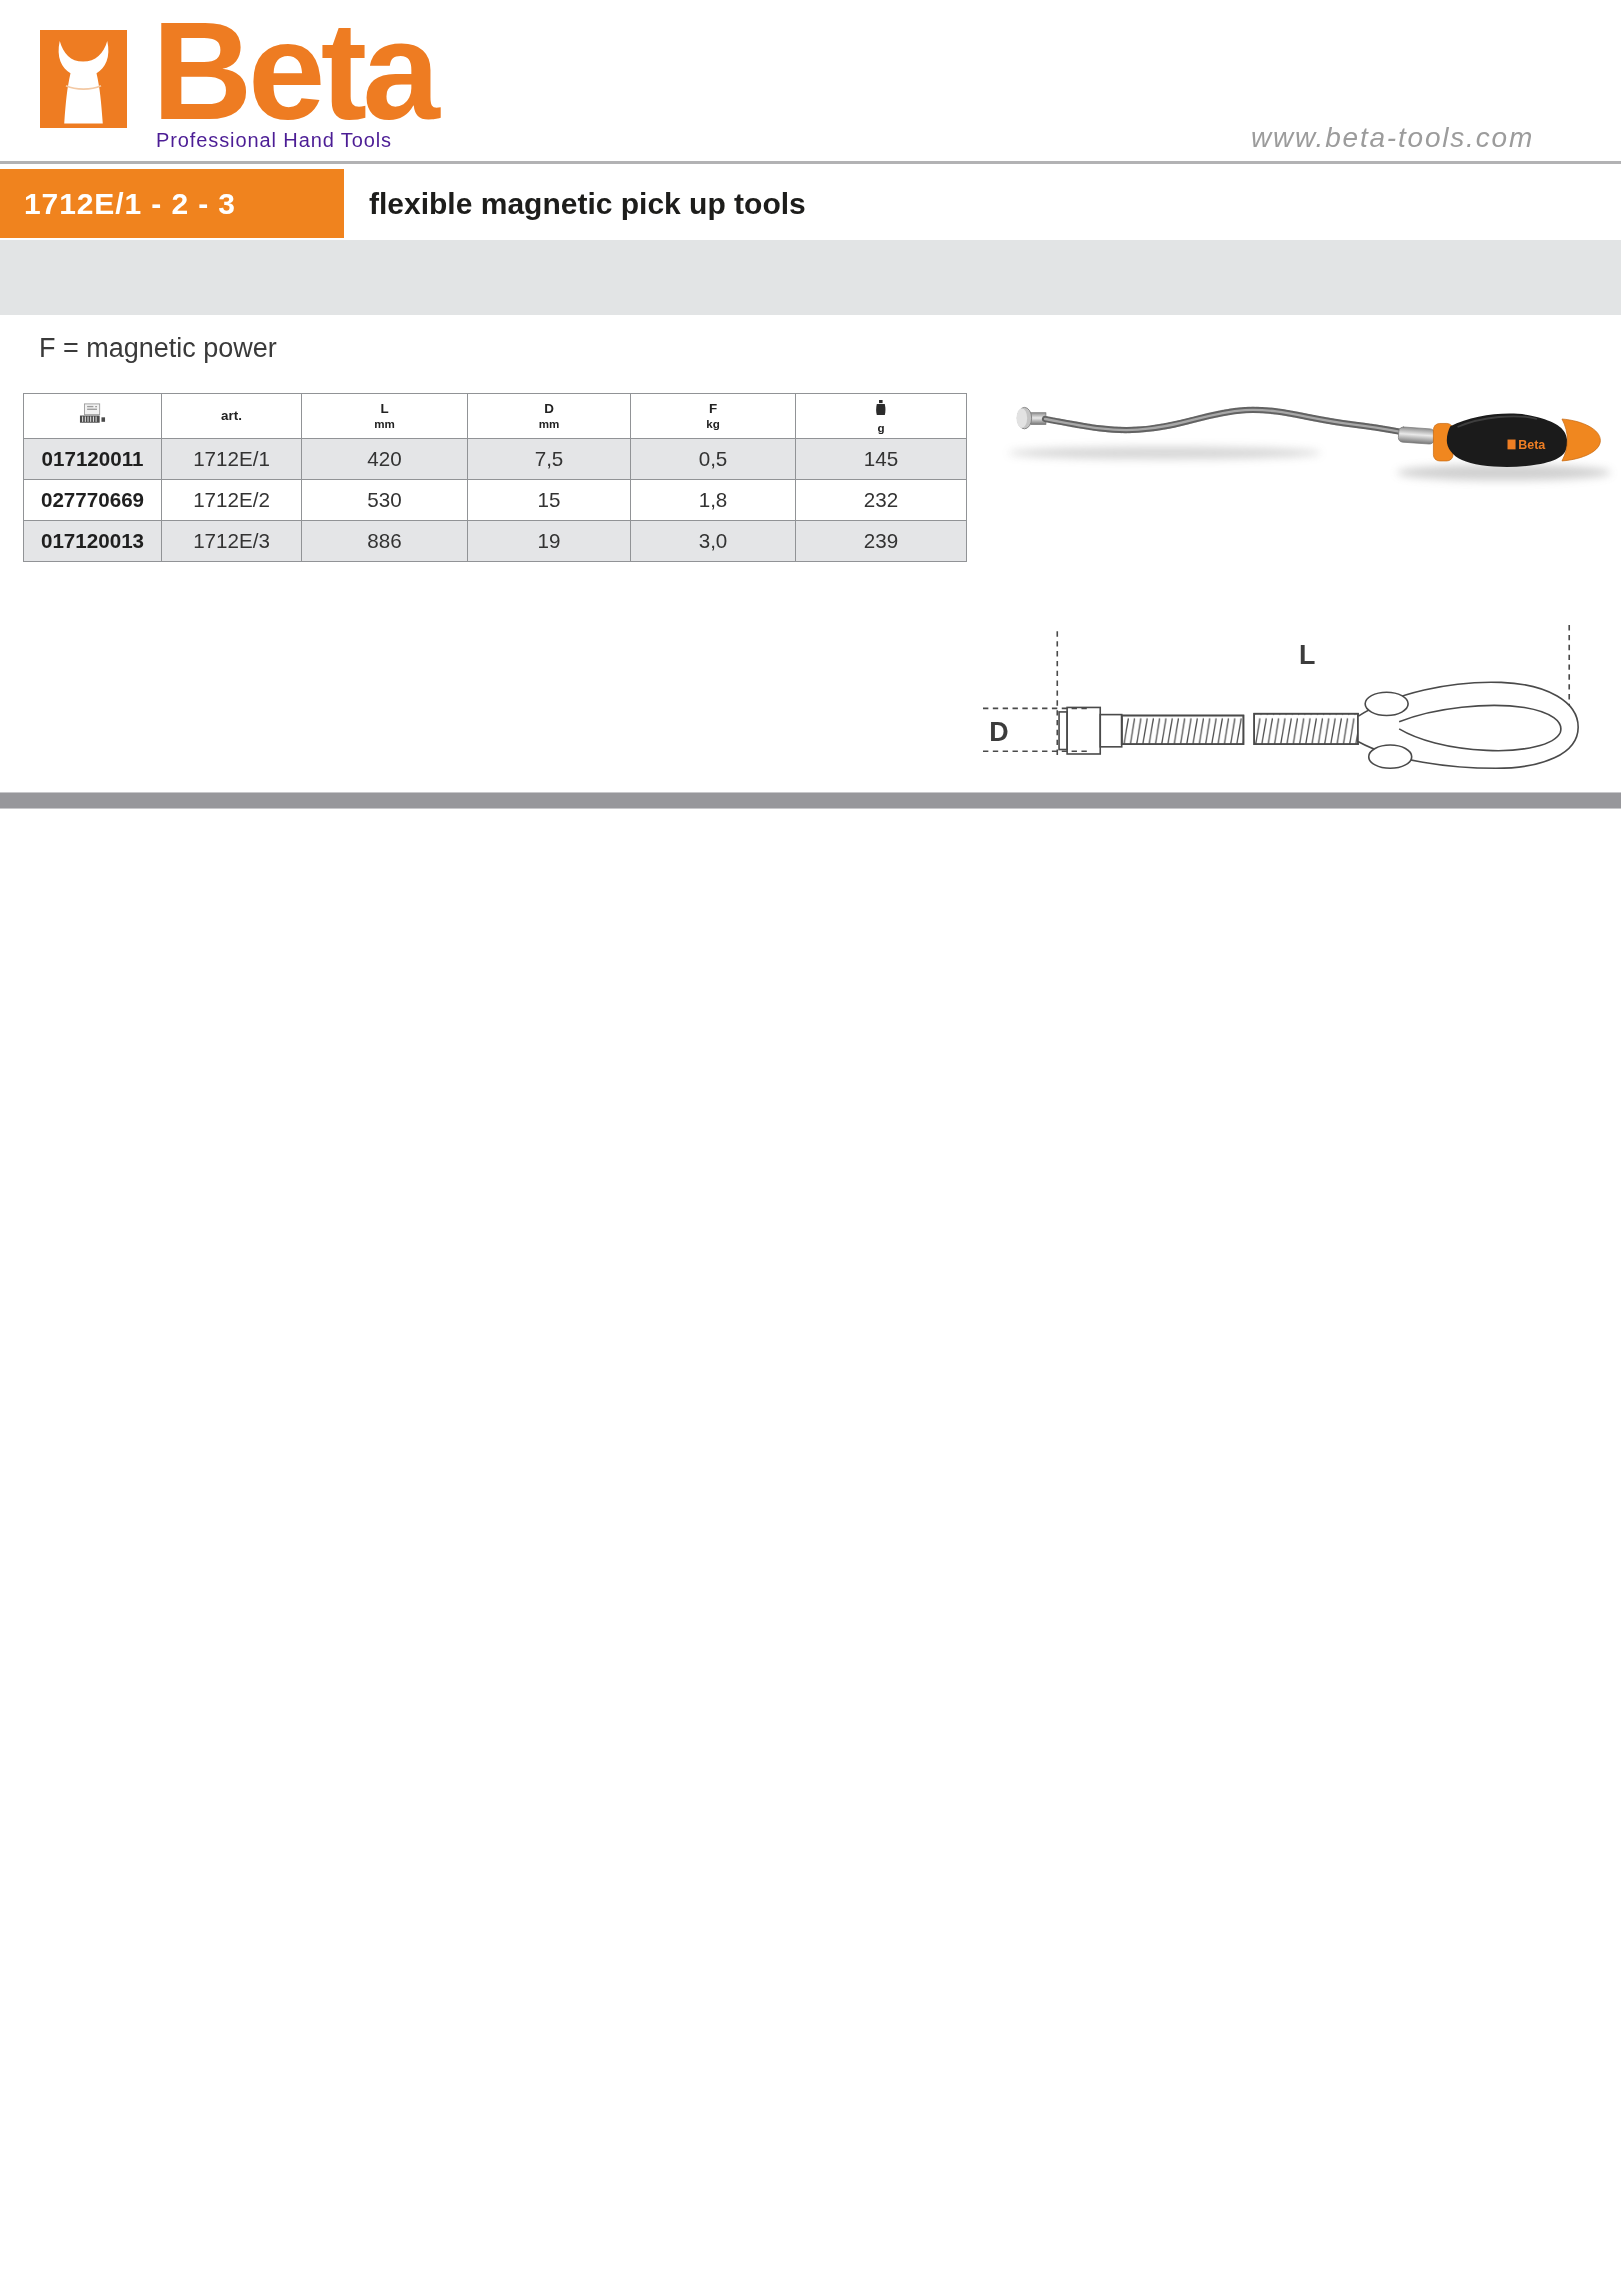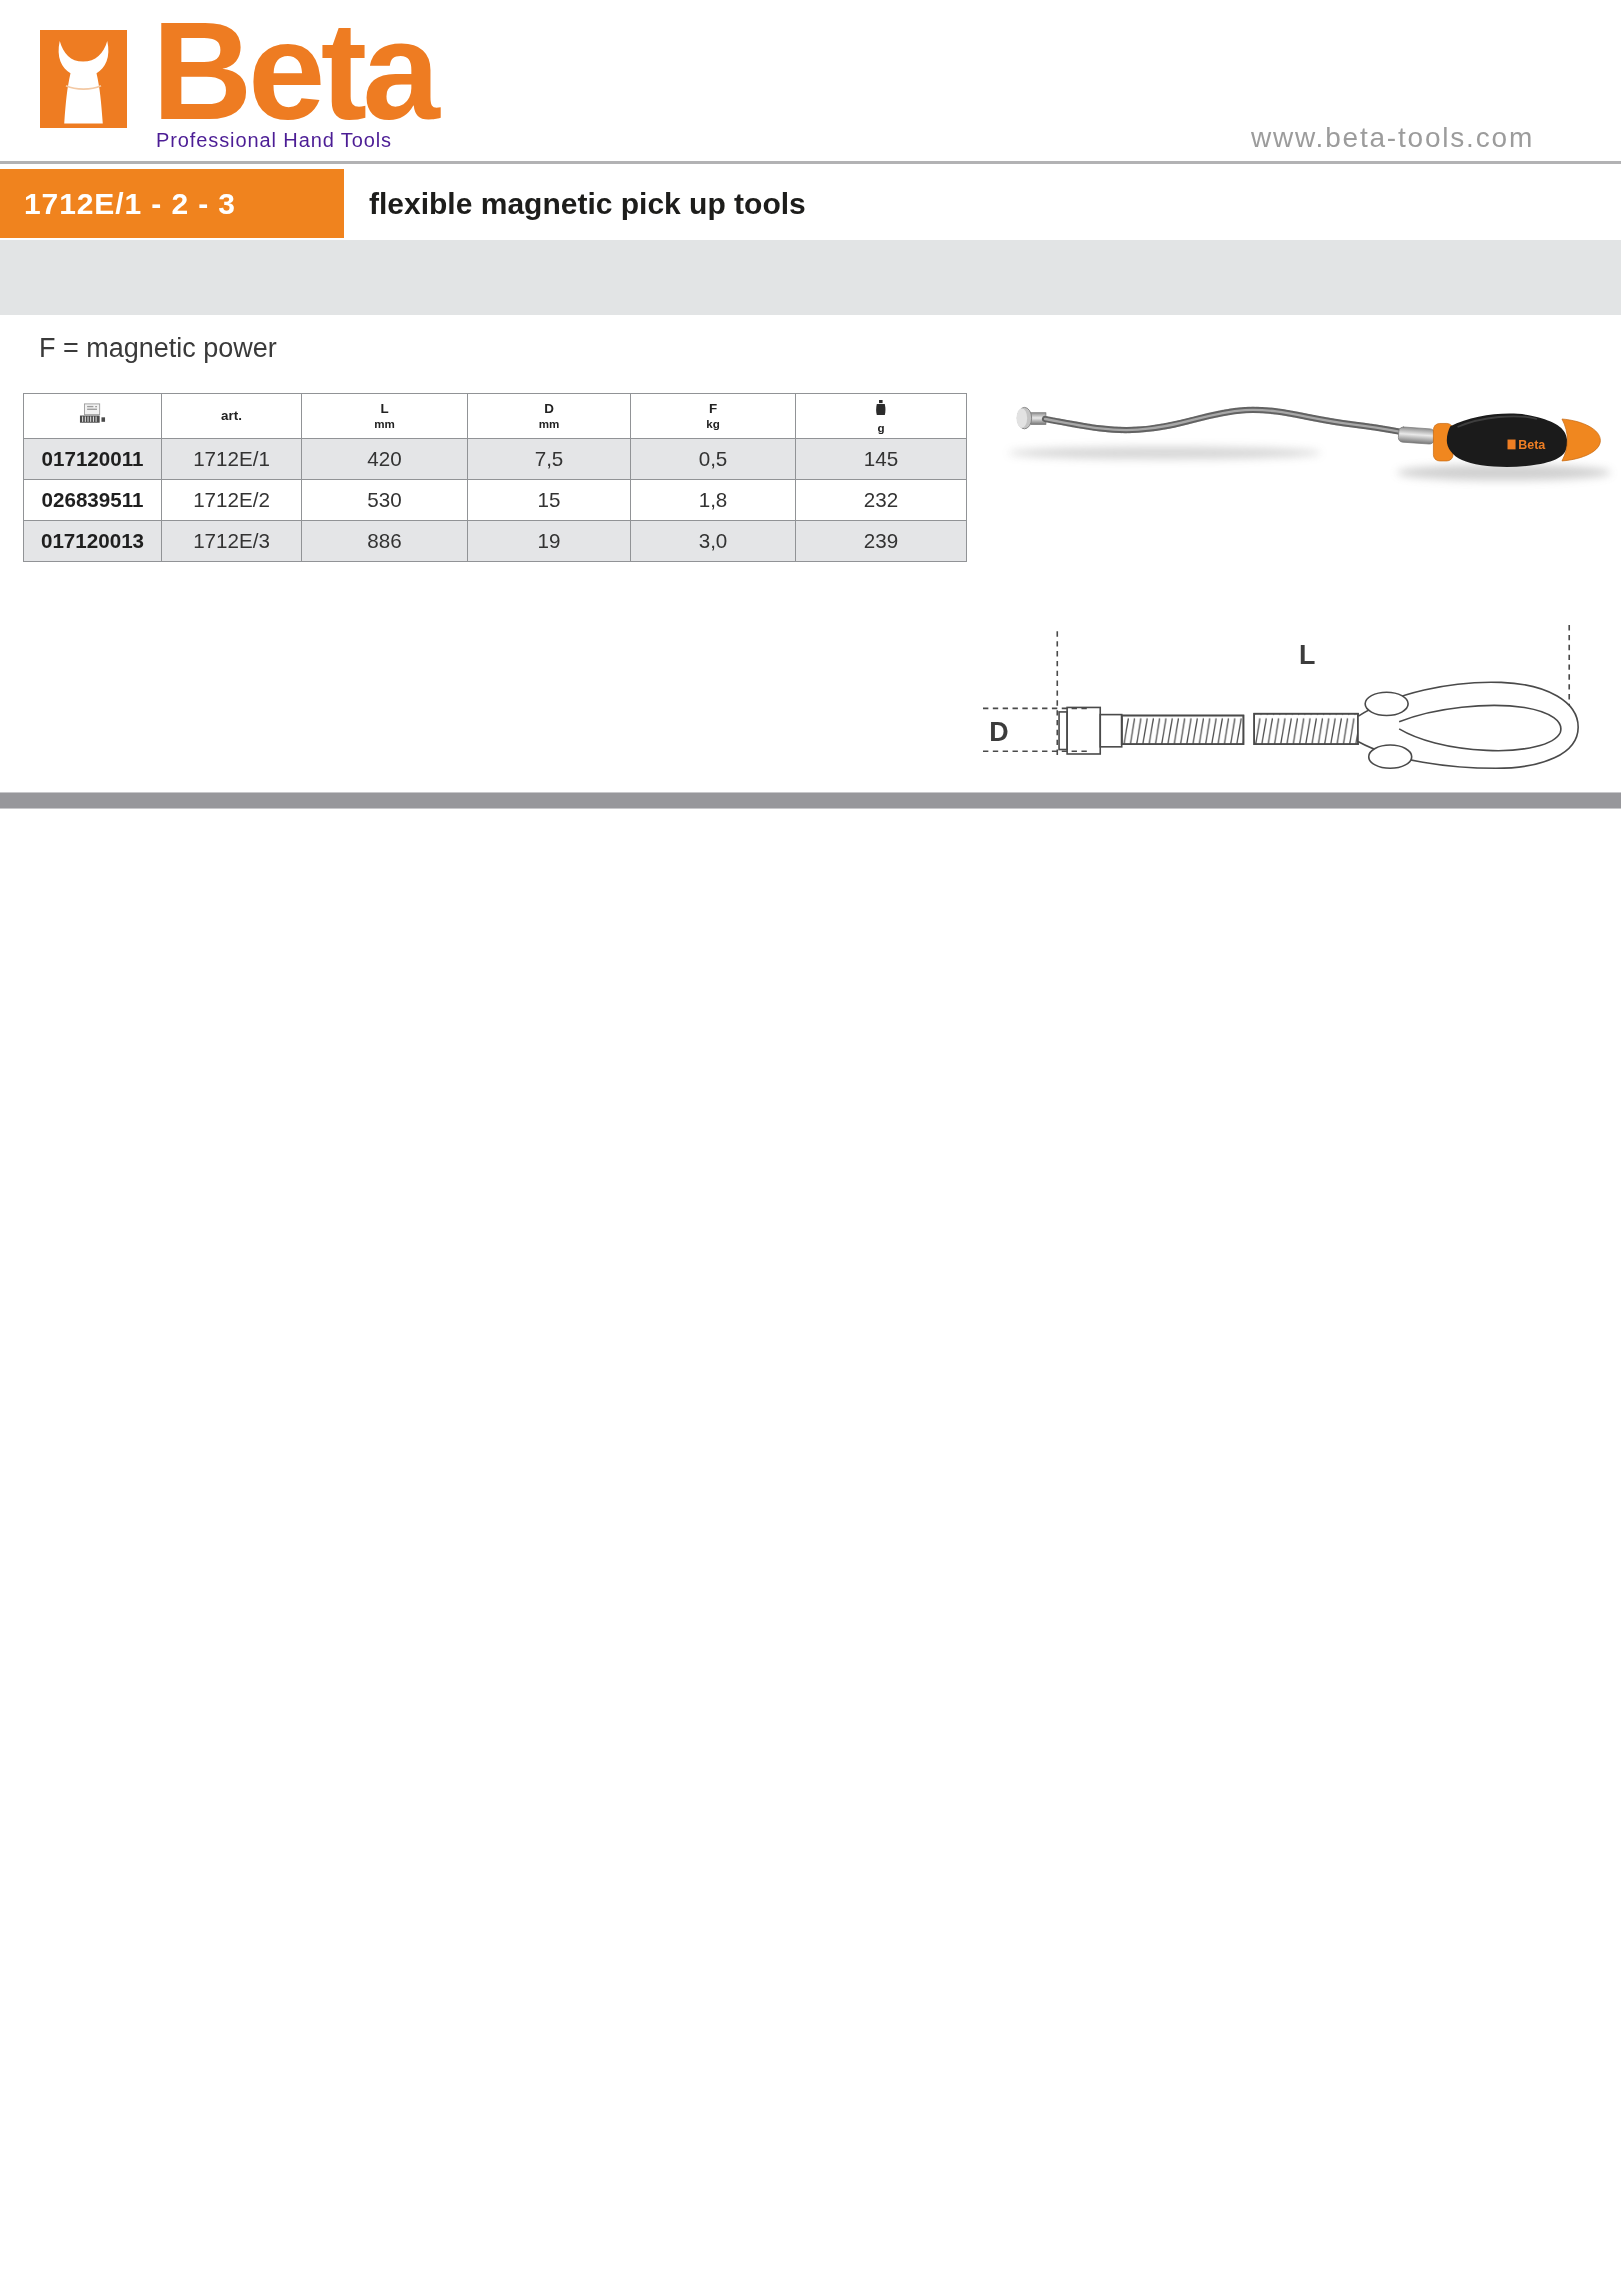--- a/index.html
+++ b/index.html
@@ -4,21 +4,21 @@
 <style>
   html,body{margin:0;padding:0;background:#fff;}
   body{font-family:"Liberation Sans", sans-serif;}
   #page{position:relative;width:1622px;height:2293px;background:#ffffff;overflow:hidden;}
 
   
   .logo-square{position:absolute;left:40px;top:29.6px;width:87px;height:98px;background:#ee7c22;}
   .brand{position:absolute;left:152px;top:0.9px;font-size:139px;line-height:139px;font-weight:bold;
          color:#ee7c22;letter-spacing:-4.5px;}
   .tagline{position:absolute;left:156px;top:129px;font-size:20px;color:#4c1d95;letter-spacing:0.9px;}
-  .website{position:absolute;right:88px;top:122px;font-size:28px;color:#9c9c9c;
+  .website{position:absolute;right:88px;top:122px;font-size:28px;font-style:italic;color:#9c9c9c;
            letter-spacing:1.8px;text-decoration:none;}
   .toprule{position:absolute;left:0;top:161px;width:1622px;height:2.7px;background:#b2b2b4;}
 
   
   .banner{position:absolute;left:0;top:169px;width:1594px;height:69px;background:#ffffff;}
   .banner-code{position:absolute;left:0;top:0;width:344px;height:69px;background:#f0831e;color:#ffffff;
                font-size:30px;font-weight:bold;letter-spacing:0.9px;display:flex;align-items:center;
                padding-left:24px;box-sizing:border-box;}
   .banner-title{position:absolute;left:369px;top:0;height:69px;display:flex;align-items:center;
                 font-size:30px;font-weight:bold;color:#1d1d1b;}
@@ -126,21 +126,21 @@
     <tbody>
       <tr class="alt">
         <td class="code">017120011</td>
         <td>1712E/1</td>
         <td>420</td>
         <td>7,5</td>
         <td>0,5</td>
         <td>145</td>
       </tr>
       <tr class="plain">
-        <td class="code">026839511</td>
+        <td class="code">027770669</td>
         <td>1712E/2</td>
         <td>530</td>
         <td>15</td>
         <td>1,8</td>
         <td>232</td>
       </tr>
       <tr class="alt">
         <td class="code">017120013</td>
         <td>1712E/3</td>
         <td>886</td>

